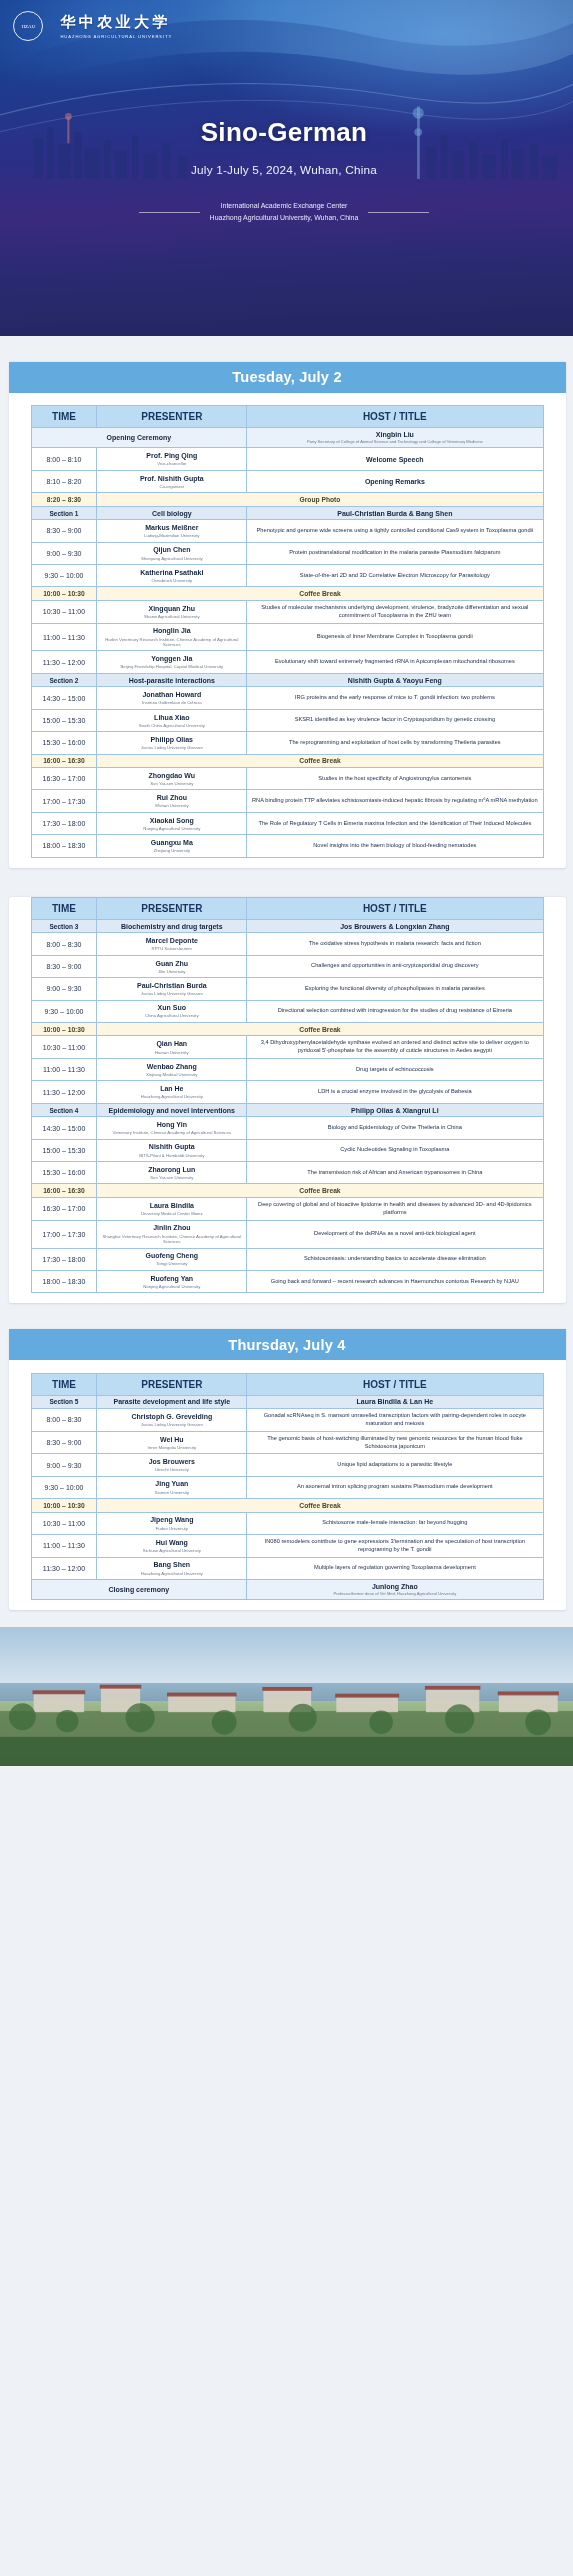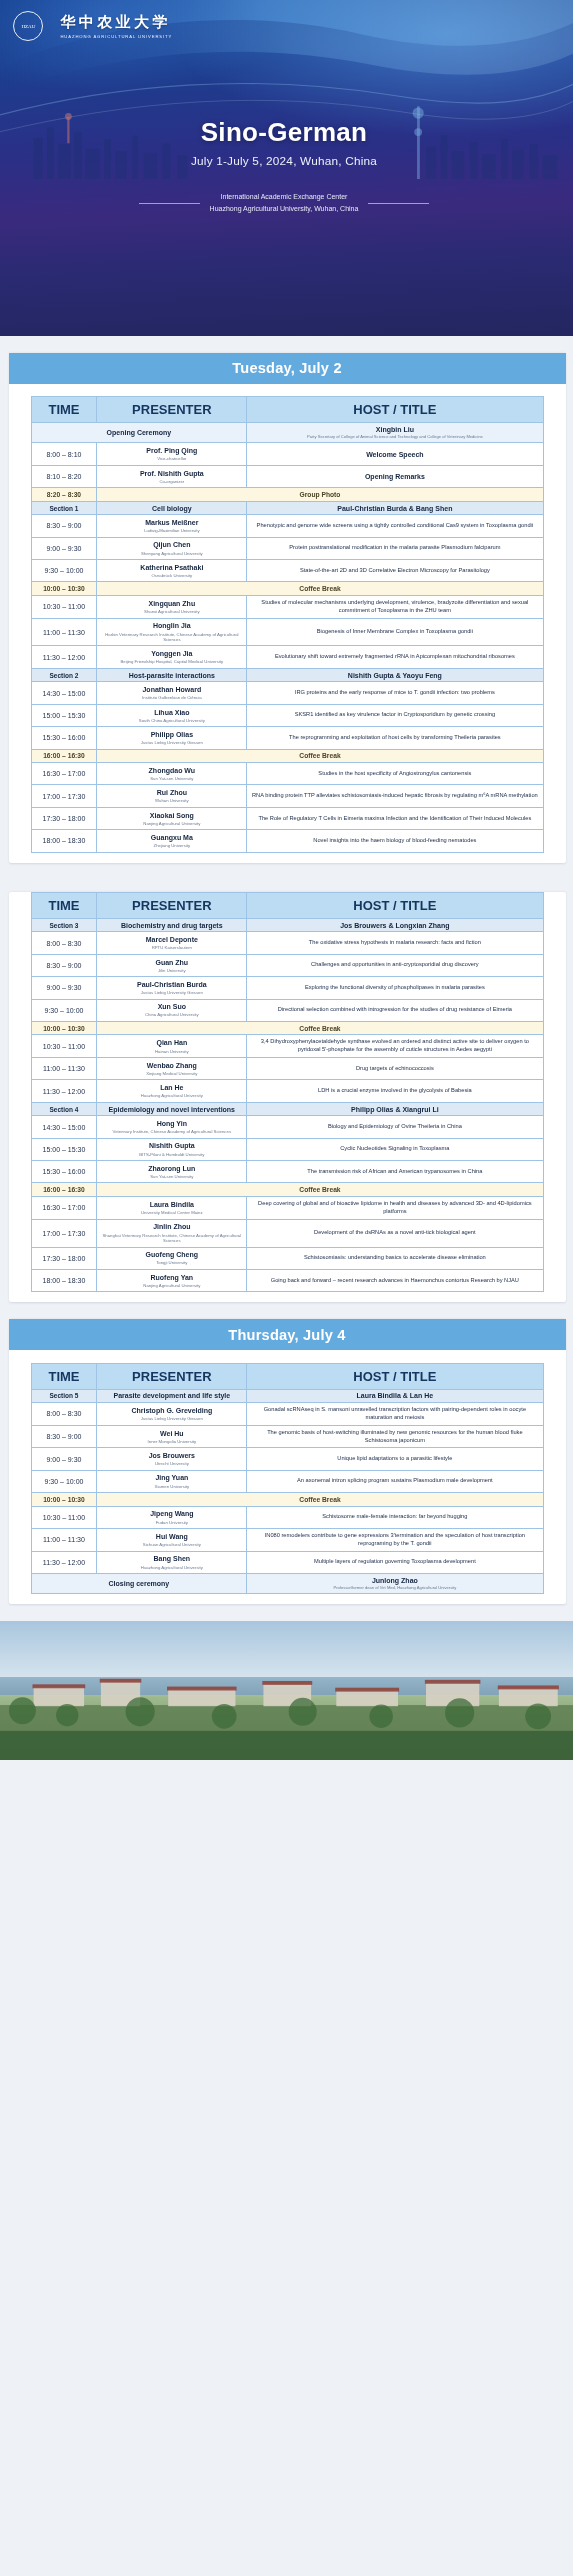--- a/index.html
+++ b/index.html
@@ -58,38 +58,38 @@
   }
   .hero-title {
     margin-top:117px;
     font-size:26px;
     font-weight:bold;
     line-height:1.2;
     letter-spacing:0.3px;
     text-shadow:0 1.1px 5.6px rgba(0,0,0,.35);
   }
   .hero-date {
-    margin-top:6px;
+    margin-top:15px;
     font-size:11.8px;
     letter-spacing:0.2px;
     color:#eaf0fb;
   }
   .hero-rule {
     margin:22.4px auto 0;
     width:314px; display:flex; align-items:center; gap:10px;
     justify-content:center;
   }
   .hero-rule .line { height:0.6px; background:rgba(255,255,255,.55); flex:0 0 61px; }
   .venue {
     font-size:7px; line-height:1.75; color:#e6ecf8; text-align:center;
   }
 
   
   .card {
-    width:557px; margin:0 auto 0;
+    width:557px; margin:9px auto 0;
     background:#fff;
     border-radius:2.2px;
     box-shadow:0 0.6px 2.2px rgba(20,40,90,.12);
     padding:0 0 10px;
   }
   .card-gap { height:17px; }
   .day-head {
     background:#63aade;
     color:#fff;
     text-align:center;
@@ -104,21 +104,21 @@
     font-size:6.4px;
   }
   th, td {
     border:0.6px solid #9fc3e4;
     padding:2.8px 3.4px;
     vertical-align:middle;
   }
   thead th {
     background:#bcdcf3;
     color:#15365e;
-    font-size:13px;
+    font-size:10px;
     font-weight:bold;
     padding:5px 0;
     text-align:center;
   }
   col.c-time { width:66px; }
   col.c-pres { width:150px; }
   col.c-host { width:297px; }
 
   td.time { text-align:center; font-size:7px; color:#1b2a4a; white-space:nowrap; }
   td.pres { text-align:center; }

